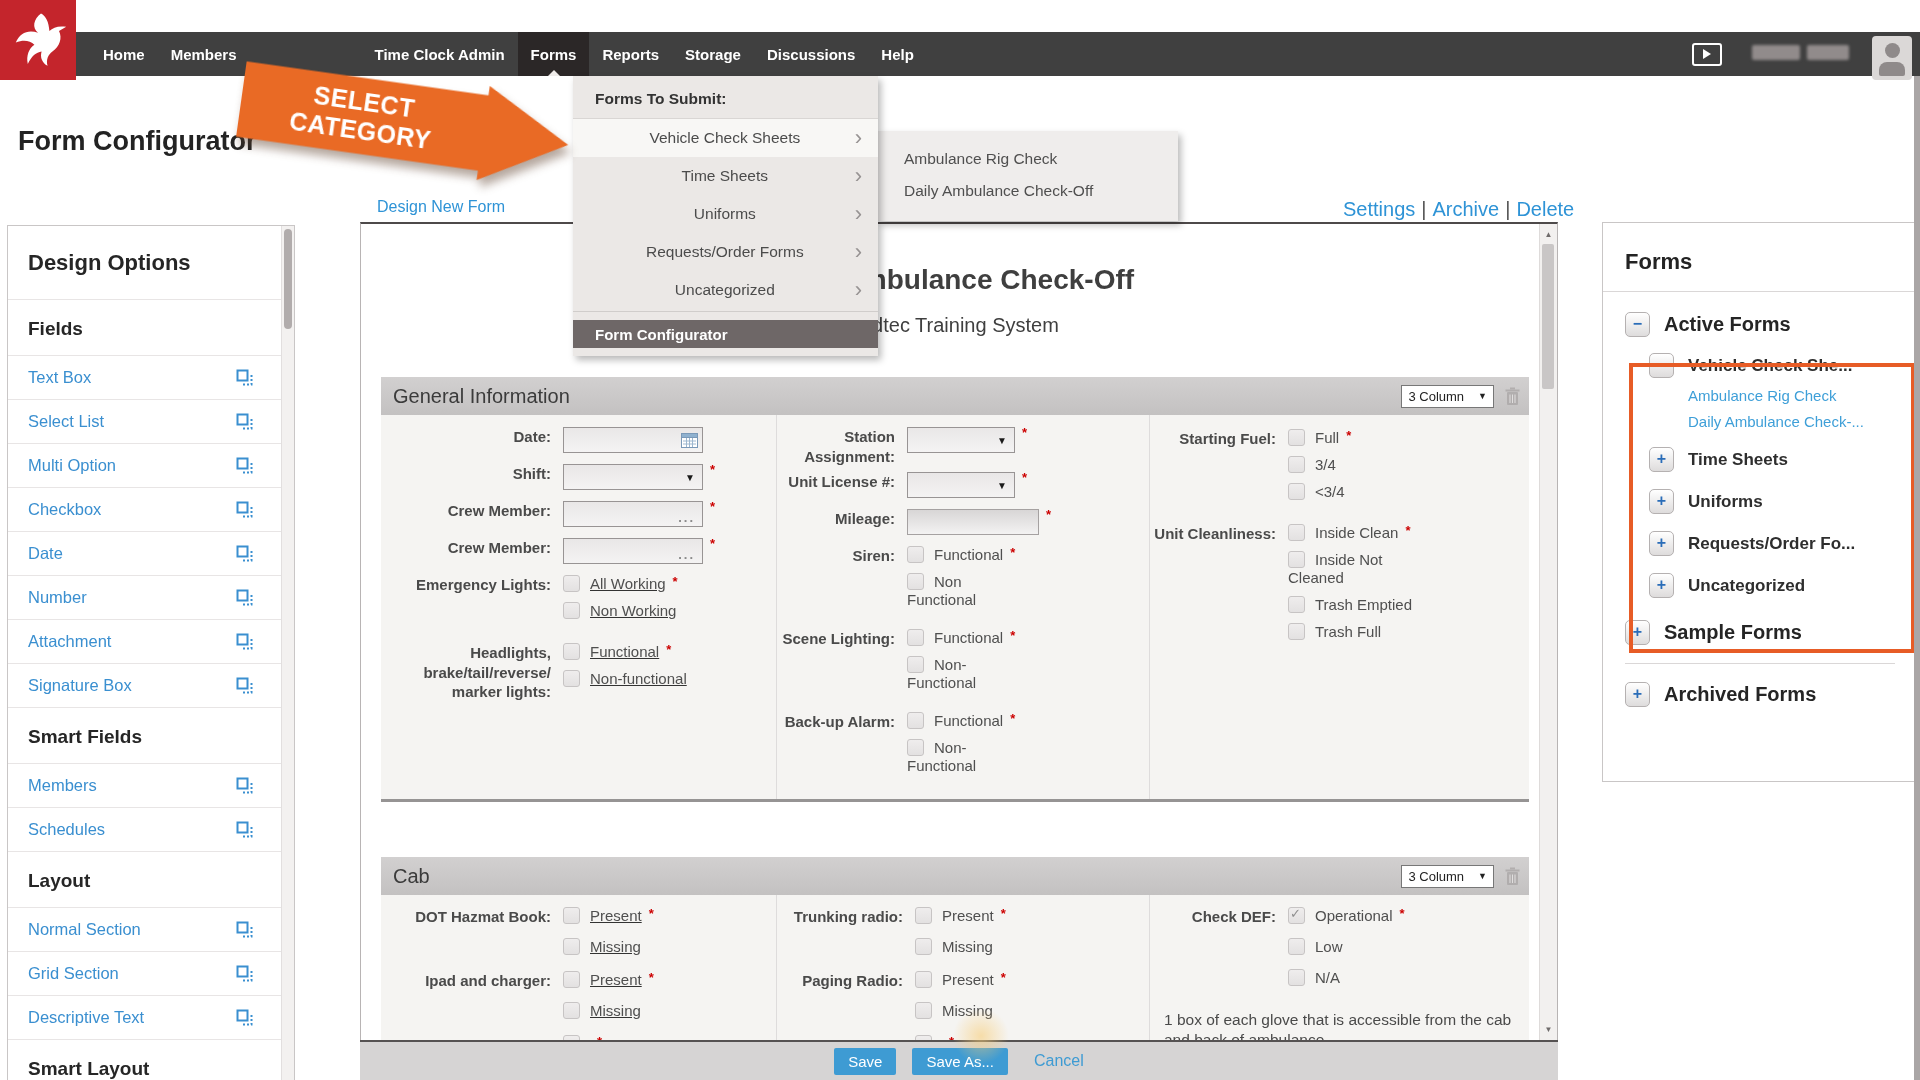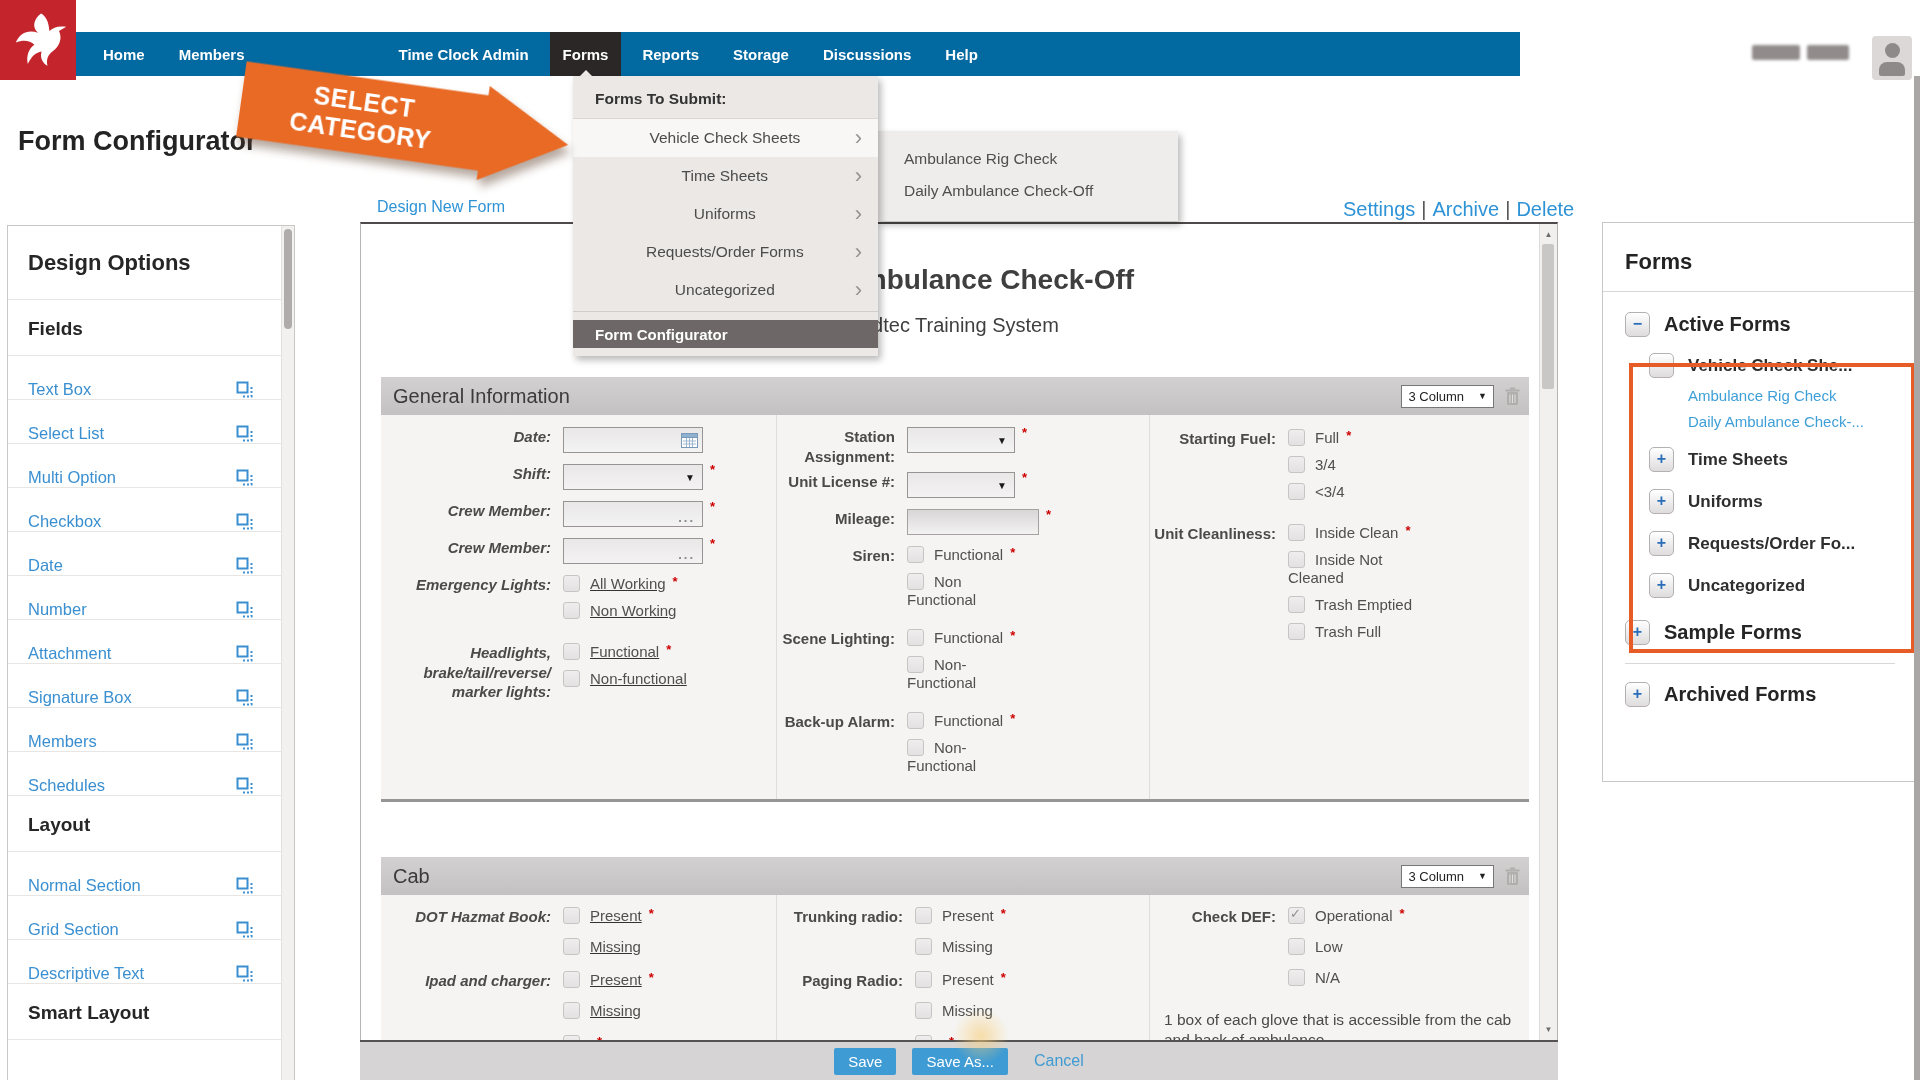--- a/index.html
+++ b/index.html
@@ -11,22 +11,22 @@
           border-bottom:1px solid #d9d6d4;z-index:6;}
   .org-redact{position:absolute;left:102px;top:8px;display:flex;gap:5px;filter:blur(1.5px);}
   .org-redact span{height:16px;border-radius:2px;background:#b9b4b3;}
   .chev-down{position:absolute;left:304px;top:10px;}
   .adminlbl{position:absolute;left:1590px;top:7px;font-size:16px;color:#4a4a4a;}
   .admin-redact{position:absolute;left:1714px;top:8px;display:flex;gap:6px;filter:blur(1px);}
   .admin-redact span{height:16px;border-radius:2px;background:#aed0e8;}
   .clock{position:absolute;left:1846px;top:7px;font-size:16px;color:#3c3c3c;}
 
   
-  .navbar{position:absolute;left:0;top:32px;width:1520px;height:44px;background:#0369a1;z-index:5;
-          display:flex;align-items:stretch;padding-left:90px;box-sizing:border-box;gap:8px;}
+  .navbar{position:absolute;left:0;top:32px;width:1920px;height:44px;background:#404040;z-index:5;
+          display:flex;align-items:stretch;padding-left:90px;box-sizing:border-box;}
   .nav-item{display:flex;align-items:center;padding:0 13px;color:#fff;font-size:15px;font-weight:bold;cursor:pointer;}
   .nav-spacer{width:112px;}
   .nav-item.active{background:#2b2727;position:relative;}
   .nav-item.active .notch{position:absolute;bottom:0;left:50%;margin-left:-6px;width:0;height:0;
      border-left:6px solid transparent;border-right:6px solid transparent;border-bottom:6px solid #efecea;}
   .play-icon{position:absolute;left:1692px;top:43px;width:26px;height:19px;border:2px solid #fff;border-radius:3px;z-index:6;}
   .play-icon i{position:absolute;left:9px;top:4px;width:0;height:0;border-left:8px solid #fff;
      border-top:5px solid transparent;border-bottom:5px solid transparent;}
   .nav-redact{position:absolute;left:1752px;top:45px;display:flex;gap:7px;filter:blur(1.5px);z-index:6;}
   .nav-redact span{height:15px;border-radius:2px;background:#918b8b;}
@@ -45,21 +45,21 @@
   .actions a{color:#2e93d6;cursor:pointer;text-decoration:none;}
   .actions .sep{color:#555;margin:0 6px;}
 
   
   .left-panel{position:absolute;left:7px;top:225px;width:288px;height:860px;background:#fff;
       border:1px solid #c9c6c6;box-sizing:border-box;z-index:2;overflow:hidden;}
   .lp-scroll{position:absolute;right:0;top:0;width:12px;height:100%;background:#f3f1f0;border-left:1px solid #e2dfdf;}
   .lp-thumb{position:absolute;left:2px;top:3px;width:8px;height:100px;background:#b1acac;border-radius:5px;}
   .lp-h1{height:74px;box-sizing:border-box;padding:24px 0 0 20px;font-size:22px;font-weight:bold;color:#262626;border-bottom:1px solid #e8e5e5;}
   .lp-h2{height:56px;box-sizing:border-box;padding:18px 0 0 20px;font-size:19px;font-weight:bold;color:#262626;border-bottom:1px solid #e8e5e5;}
-  .lp-row{height:44px;box-sizing:border-box;display:flex;align-items:flex-end;justify-content:space-between;
+  .lp-row{height:44px;box-sizing:border-box;display:flex;align-items:center;justify-content:space-between;
       padding:0 40px 0 20px;border-bottom:1px solid #e8e5e5;cursor:pointer;}
   .lp-link{font-size:16.5px;color:#3a8fd0;}
 
   
   .main-panel{position:absolute;left:360px;top:222px;width:1198px;height:818px;background:#fff;
       border-top:2px solid #4e4a4a;border-left:1px solid #b8b4b4;border-right:1px solid #b8b4b4;
       box-sizing:border-box;z-index:1;overflow:hidden;}
   .mp-scroll{position:absolute;right:0;top:0;width:17px;height:100%;background:#f2f0ef;border-left:1px solid #dedbda;}
   .mp-arrow{position:absolute;left:0;width:17px;height:17px;font-size:8px;color:#6f6b6b;text-align:center;line-height:17px;}
   .mp-arrow.up{top:2px;} .mp-arrow.down{bottom:2px;}
@@ -76,21 +76,21 @@
   .colsel .caret{font-size:9px;}
   .trash{margin-left:10px;opacity:.75;cursor:pointer;}
   .sec-body{display:grid;grid-template-columns:395px 373px auto;background:#f5f4f2;}
   .sec-gi .sec-body{height:384px;border-bottom:3px solid #969494;}
   .sec-cab .sec-body{height:300px;}
   .sec-col{padding-top:12px;box-sizing:border-box;}
   .sec-col + .sec-col{border-left:1px solid #dedcdc;}
 
   .frow{display:flex;align-items:flex-start;margin-bottom:11px;}
   .flabel{font-size:15px;font-weight:bold;color:#4a4a4a;text-align:right;line-height:1.3;flex:none;}
-  .c1 .flabel{width:170px;font-style:italic;} .c2 .flabel{width:118px;} .c3 .flabel{width:126px;}
+  .c1 .flabel{width:170px;} .c2 .flabel{width:118px;} .c3 .flabel{width:126px;}
   .sec-cab .c2 .flabel{width:126px;}
   .ctrl{margin-left:12px;display:flex;align-items:flex-start;}
   .inp,.sel{position:relative;display:inline-block;height:26px;border:1px solid #989494;
      background:linear-gradient(#e9e7e7,#f4f3f3);box-sizing:border-box;}
   .w140{width:140px;} .w108{width:108px;}
   .inp.mileage{width:132px;background:linear-gradient(#d8d6d6,#f3f2f2);border-color:#a5a1a1;}
   .sel .caret{position:absolute;right:7px;top:7px;font-size:10px;color:#1a1a1a;}
   .inp .dots{position:absolute;right:7px;bottom:1px;color:#8a8a8a;font-weight:bold;font-size:13px;letter-spacing:2px;}
   .inp .cal{position:absolute;right:4px;top:4px;}
   .req{color:#c00;font-size:13px;font-weight:bold;margin-left:7px;margin-top:-2px;display:inline-block;vertical-align:top;}
@@ -269,20 +269,21 @@
         </svg>
     </div>
     <div class="lp-row">
       <span class="lp-link">Signature Box</span>
       <svg width="18" height="18" viewBox="0 0 18 18">
           <rect x="1.5" y="1.5" width="10" height="10" fill="none" stroke="#3a8fd0" stroke-width="2"></rect>
           <path d="M15.5 6 v9.5 h-9.5" fill="none" stroke="#3a8fd0" stroke-width="2" stroke-dasharray="2 2"></path>
         </svg>
     </div>
 
+    <div class="lp-h2">Smart Fields</div>
     <div class="lp-row">
       <span class="lp-link">Members</span>
       <svg width="18" height="18" viewBox="0 0 18 18">
           <rect x="1.5" y="1.5" width="10" height="10" fill="none" stroke="#3a8fd0" stroke-width="2"></rect>
           <path d="M15.5 6 v9.5 h-9.5" fill="none" stroke="#3a8fd0" stroke-width="2" stroke-dasharray="2 2"></path>
         </svg>
     </div>
     <div class="lp-row">
       <span class="lp-link">Schedules</span>
       <svg width="18" height="18" viewBox="0 0 18 18">

